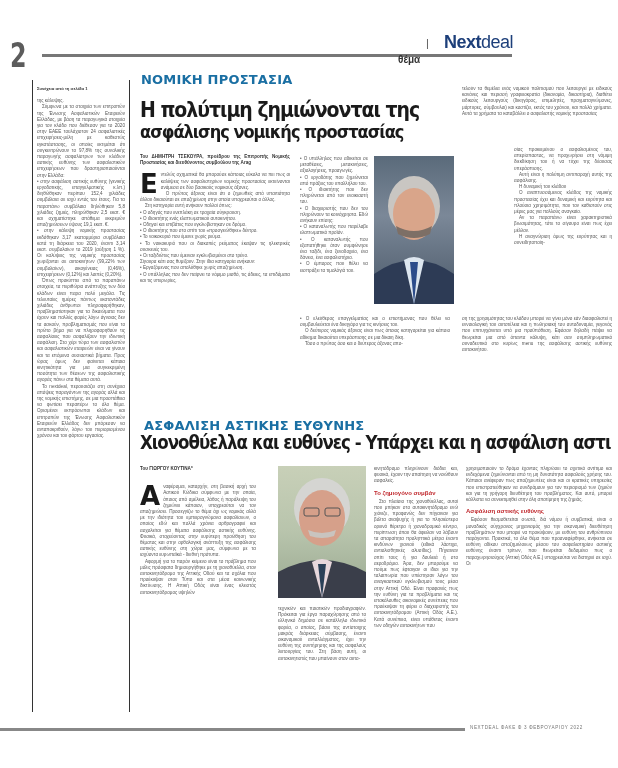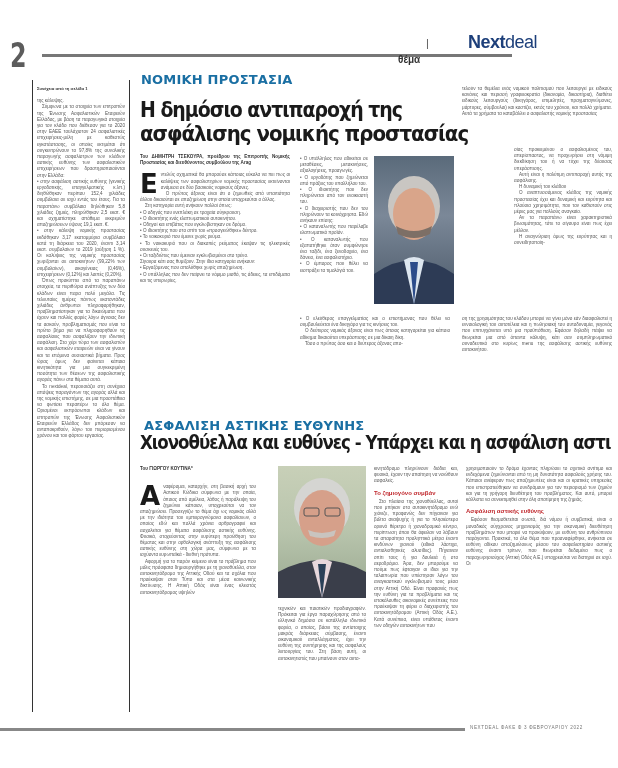--- a/index.html
+++ b/index.html
@@ -1,21 +1,21 @@
 <!DOCTYPE html>
 <html><head>
 <meta charset="utf-8">
 <style>
   html, body { margin: 0; padding: 0; background: #ffffff; }
   body { width: 618px; height: 768px; position: relative; overflow: hidden; font-family: "Liberation Sans", sans-serif; color: #2a2a2a; }
   .page-num { position: absolute; left: 10px; top: 35px; font-family: "DejaVu Sans", sans-serif; font-weight: bold; font-size: 34px; color: #5c5c5c; letter-spacing: -2px; transform: scaleX(0.7); transform-origin: left top; }
   .header-rule { position: absolute; left: 42px; top: 54px; width: 470px; height: 3px; background: #777; }
   .section-label { position: absolute; left: 398px; top: 38px; font-size: 10px; color: #333; font-weight: bold; margin-top: 16px; }
   .section-sep { position: absolute; left: 426px; top: 37px; font-size: 11px; color: #555; }
-  .brand { position: absolute; left: 444px; top: 32px; font-size: 18px; font-weight: bold; color: #1d3f7a; letter-spacing: -0.5px; margin-left: 24px; }
+  .brand { position: absolute; left: 444px; top: 32px; font-size: 18px; font-weight: bold; color: #1d3f7a; letter-spacing: -0.5px; }
   .brand .light { font-weight: normal; color: #1d3f7a; }
   .col-rule { position: absolute; width: 1px; background: #333; }
   .tiny { font-size: 4.6px; line-height: 6.2px; color: #555; text-align: justify; }
   .tiny p { margin: 0 0 0 0; text-indent: 5px; }
   .tiny p.ni { text-indent: 0; }
   .block { position: absolute; overflow: hidden; }
   .kicker { position: absolute; font-family: "DejaVu Sans", sans-serif; font-weight: bold; font-size: 13px; color: #1a6fa3; letter-spacing: 0.2px; }
   .headline { position: absolute; font-family: "DejaVu Sans Condensed", "DejaVu Sans", sans-serif; font-weight: bold; color: #1a1a1a; letter-spacing: -1px; }
   .byline { font-size: 4.6px; font-weight: bold; color: #333; }
   .dropcap { float: left; font-family: "DejaVu Sans", sans-serif; font-weight: bold; font-size: 26px; line-height: 22px; margin: 1px 3px 0 0; color: #1a1a1a; }
@@ -39,22 +39,22 @@
   <p class="ni">της κάλυψης.</p>
   <p>Σύμφωνα με τα στοιχεία των επιτροπών της Ένωσης Ασφαλιστικών Εταιρειών Ελλάδος, με βάση τα παραγωγικά στοιχεία για τον κλάδο που διέθεσαν για το 2020 στην ΕΑΕΕ τουλάχιστον 24 ασφαλιστικές επιχειρήσεις-μέλη με καθεστώς εγκατάστασης, οι οποίες εκτιμάται ότι συγκεντρώνουν το 97,8% της συνολικής παραγωγής ασφαλίστρων των κλάδων αστικής ευθύνης των ασφαλιστικών επιχειρήσεων που δραστηριοποιούνται στην Ελλάδα:</p>
   <p class="ni">• στην ασφάλιση αστικής ευθύνης (γενικής εργοδοτικής, επαγγελματικής κ.λπ.) διηθώθηκαν περίπου 152,4 χιλιάδες συμβόλαια σε ισχύ εντός του έτους. Για τα παραπάνω συμβόλαια δηλώθηκαν 5,8 χιλιάδες ζημιές, πληρώθηκαν 2,5 εκατ. € και σχηματίστηκε απόθεμα εκκρεμών αποζημιώσεων ύψους 19,1 εκατ. €.</p>
   <p class="ni">• στην κάλυψη νομικής προστασίας εκδόθηκαν 3,17 εκατομμύρια συμβόλαια κατά τη διάρκεια του 2020, έναντι 3,14 εκατ. συμβολαίων το 2019 (αύξηση 1 %). Οι καλύψεις της νομικής προστασίας χωρίζονται σε αυτοκινήτων (99,22% των συμβολαίων), οικογένειας (0,46%), επιχειρήσεων (0,12%) και λοιπές (0,20%).</p>
   <p>Όπως προκύπτει από τα παραπάνω στοιχεία, τα περιθώρια ανάπτυξης των δύο κλάδων είναι παρα πολύ μεγάλα. Τις τελευταίες ημέρες πάντως εκατοντάδες χιλιάδες άνθρωποι πληροφορήθηκαν, προβληματίστηκαν για τα δικαιώματα που έχουν και πολλές φορές λόγω άγνοιας δεν τα ασκούν, προβληματισμός που είναι το πρώτο βήμα για να πληροφορηθούν τις ασφαλίσεις που ασφαλίζουν την ιδιωτική ασφάλιση. Στο χέρι τώρα των ασφαλιστών και ασφαλιστικών εταιρειών είναι να γίνουν και τα επόμενα ουσιαστικά βήματα. Προς ώρας όμως δεν φαίνεται κάποια κινητικότητα για μια συγκεκριμένη ποσότητα των θέσεων της ασφαλιστικής αγοράς πάνω στα θέματα αυτά.</p>
   <p>Το nextdeal, περουσιάζει στη συνέχεια απόψεις παραγόντων της αγοράς αλλά και της νομικής επιστήμης, σε μια προσπάθεια να φωτίσει περαιτέρω το όλο θέμα. Ορισμένοι εκπρόσωποι κλάδων και επιτροπών της Ένωσης Ασφαλιστικών Εταιρειών Ελλάδος δεν μπόρεσαν να ανταποκριθούν, λόγω του περιορισμένου χρόνου και του φόρτου εργασίας.</p>
 </div>
 <div class="col-rule" style="left:129px; top:80px; height:632px;"></div>
 
 <div class="kicker" style="left:141px; top:72px;">ΝΟΜΙΚΗ ΠΡΟΣΤΑΣΙΑ</div>
-<div class="headline" style="left:140px; top:98px; font-size:21px;">Η δημόσιο αντιπαροχή της</div>
-<div class="headline" style="left:140px; top:121px; font-size:22px;">ασφάλισης νομικής προστασίας</div>
+<div class="headline" style="left:140px; top:98px; font-size:21px;">Η πολύτιμη ζημιώνονται της</div>
+<div class="headline" style="left:140px; top:121px; font-size:18px;">ασφάλισης νομικής προστασίας</div>
 
 <div class="block tiny" style="left:140px; top:154px; width:150px; height:240px;">
   <div class="byline" style="margin-bottom:6px;">Του ΔΗΜΗΤΡΗ ΤΣΕΚΟΥΡΑ, προέδρου της Επιτροπής Νομικής Προστασίας και διευθύνοντος συμβούλου της Arag</div>
   <span class="dropcap">Ε</span>
   <p class="ni">ντελώς σχηματικά θα μπορούσε κάποιος εύκολα να πει πως οι καλύψεις των ασφαλιστηρίων νομικής προστασίας εκτείνονται ανάμεσα σε δύο βασικούς νομικούς άξονες.</p>
   <p>Ο πρώτος άξονας είναι ότι ο ζημιωθείς από υπαιτιότητα άλλου δικαιούται σε αποζημίωση στην οποία υποχρεούται ο άλλος.</p>
   <p>Στη κατηγορία αυτή ανήκουν πολλοί όπως:</p>
   <p class="ni">• Ο οδηγός που ενεπλάκη σε τροχαία σύγκρουση.</p>
   <p class="ni">• Ο ιδιοκτήτης ενός ελαττωματικού αυτοκινήτου.</p>
   <p class="ni">• Οδηγοί και επιβάτες που εγκλωβίστηκαν σε δρόμο.</p>

